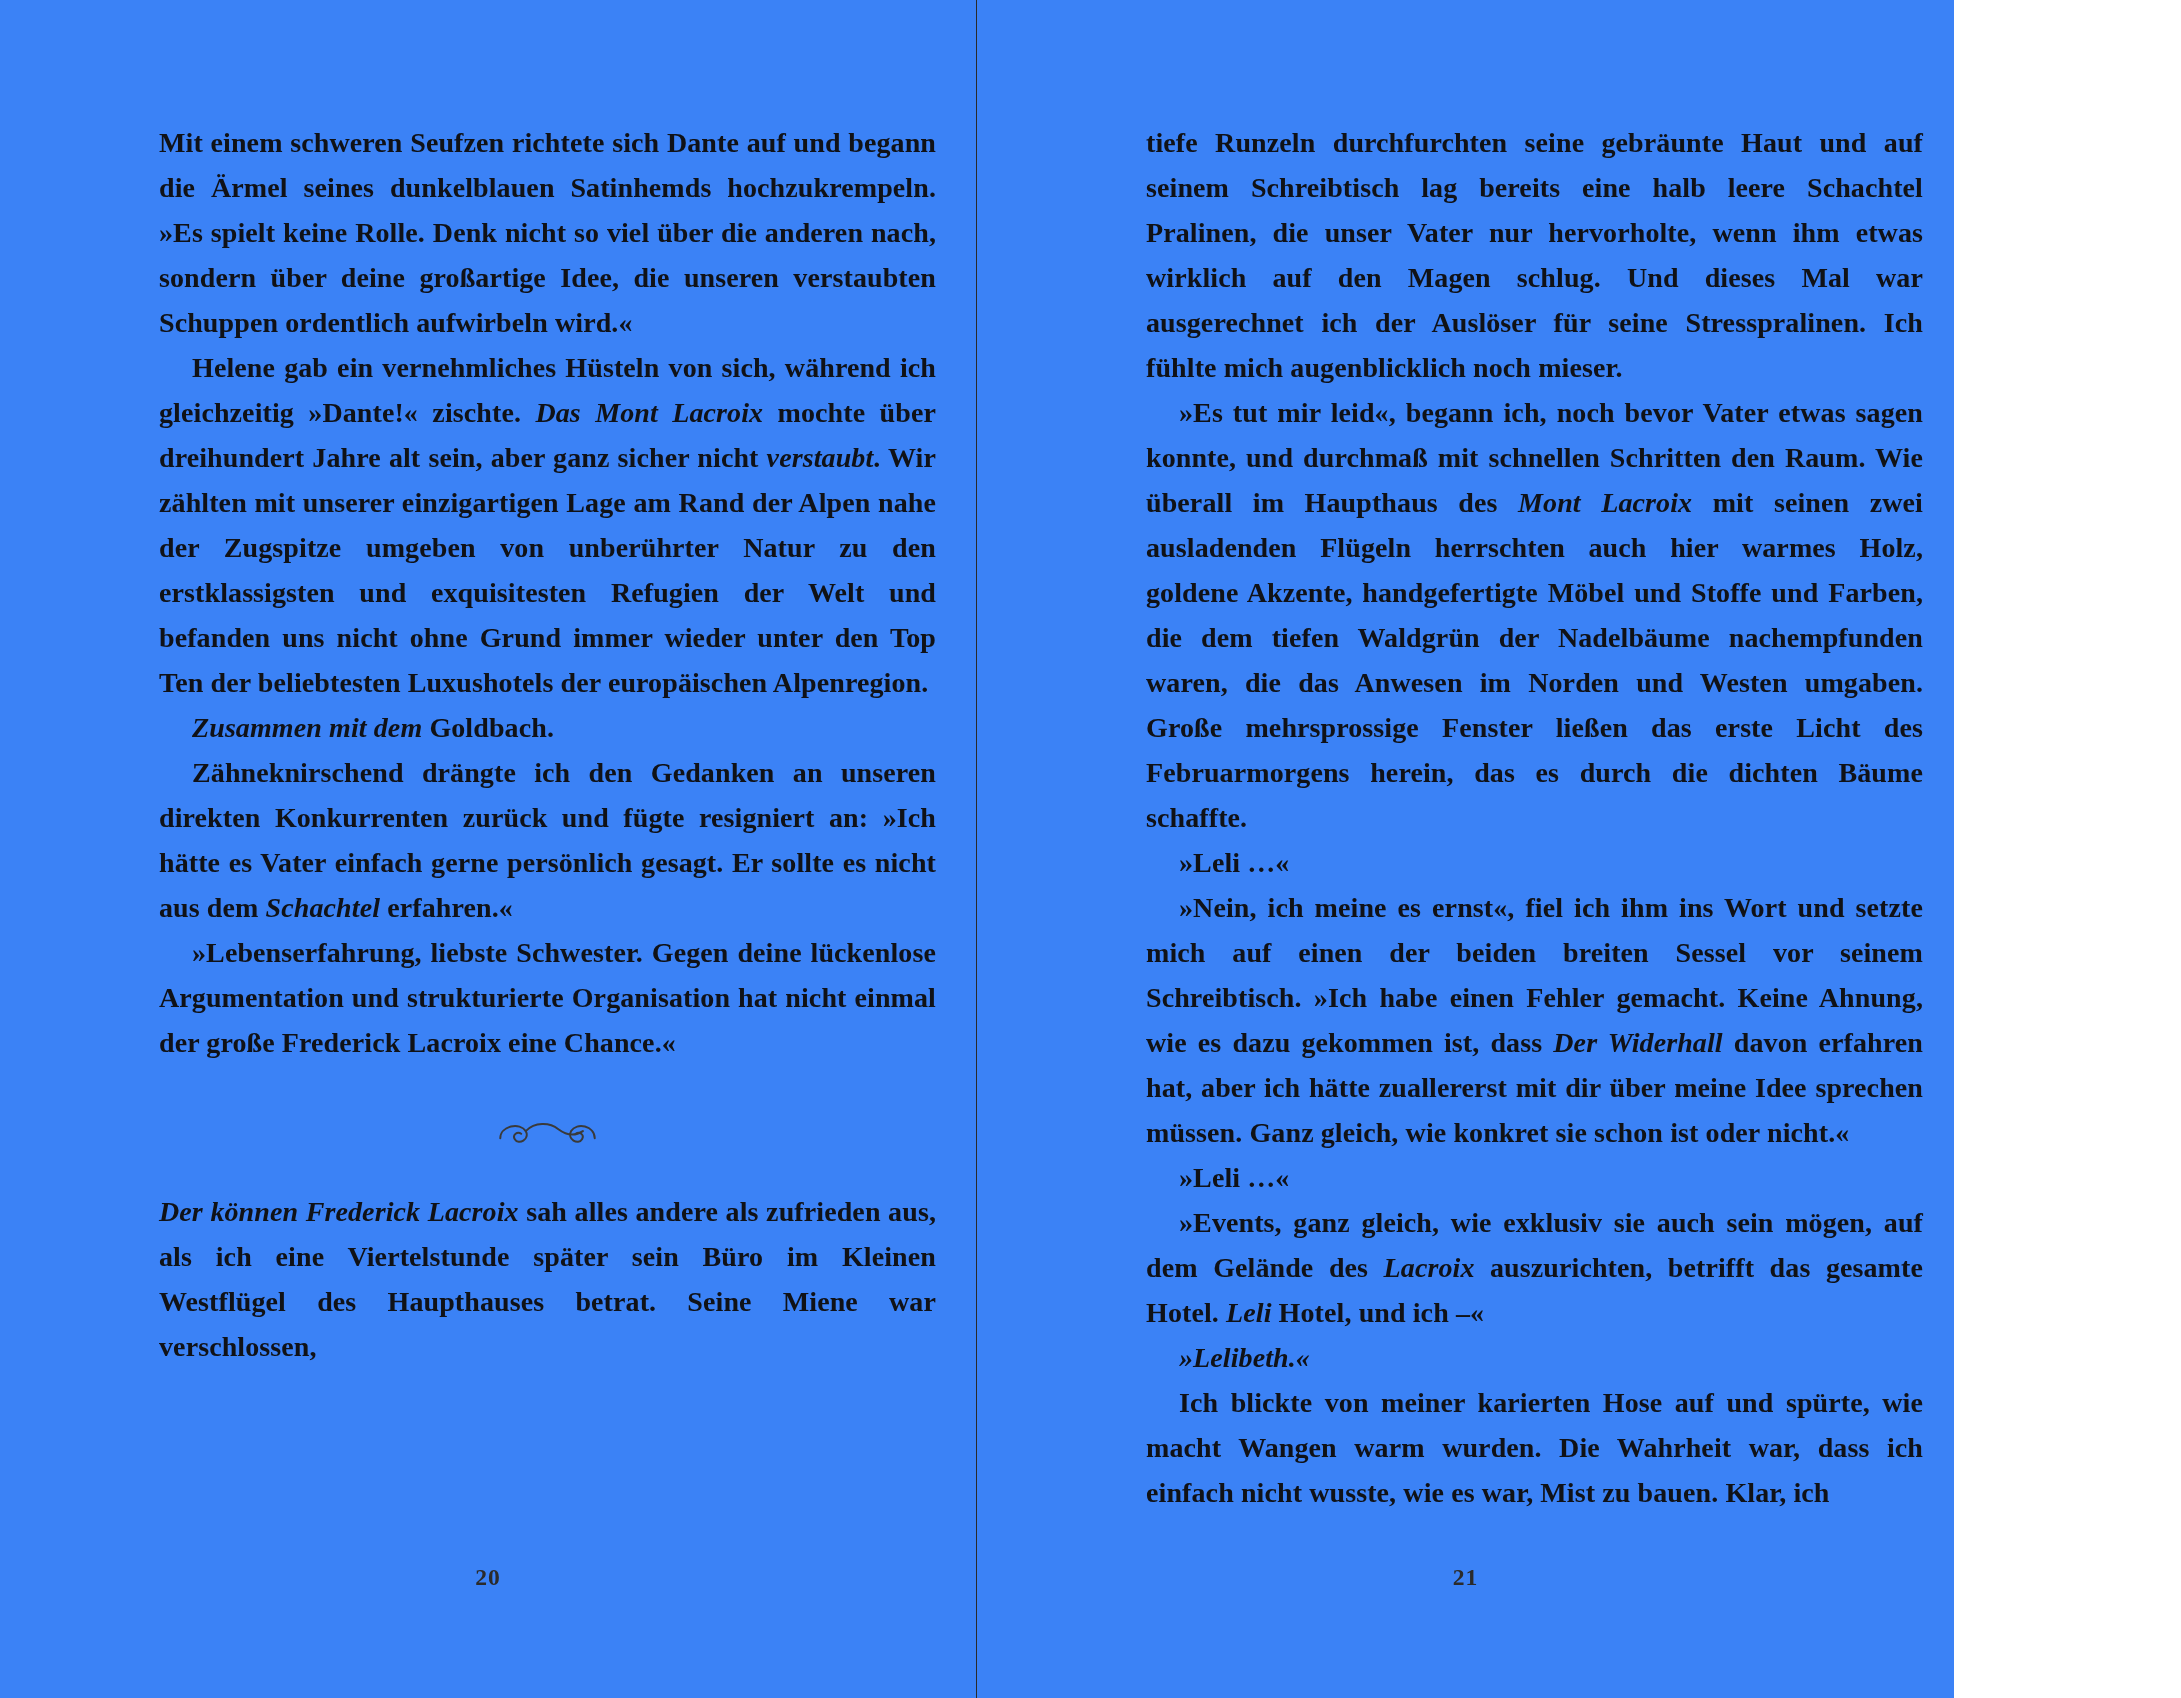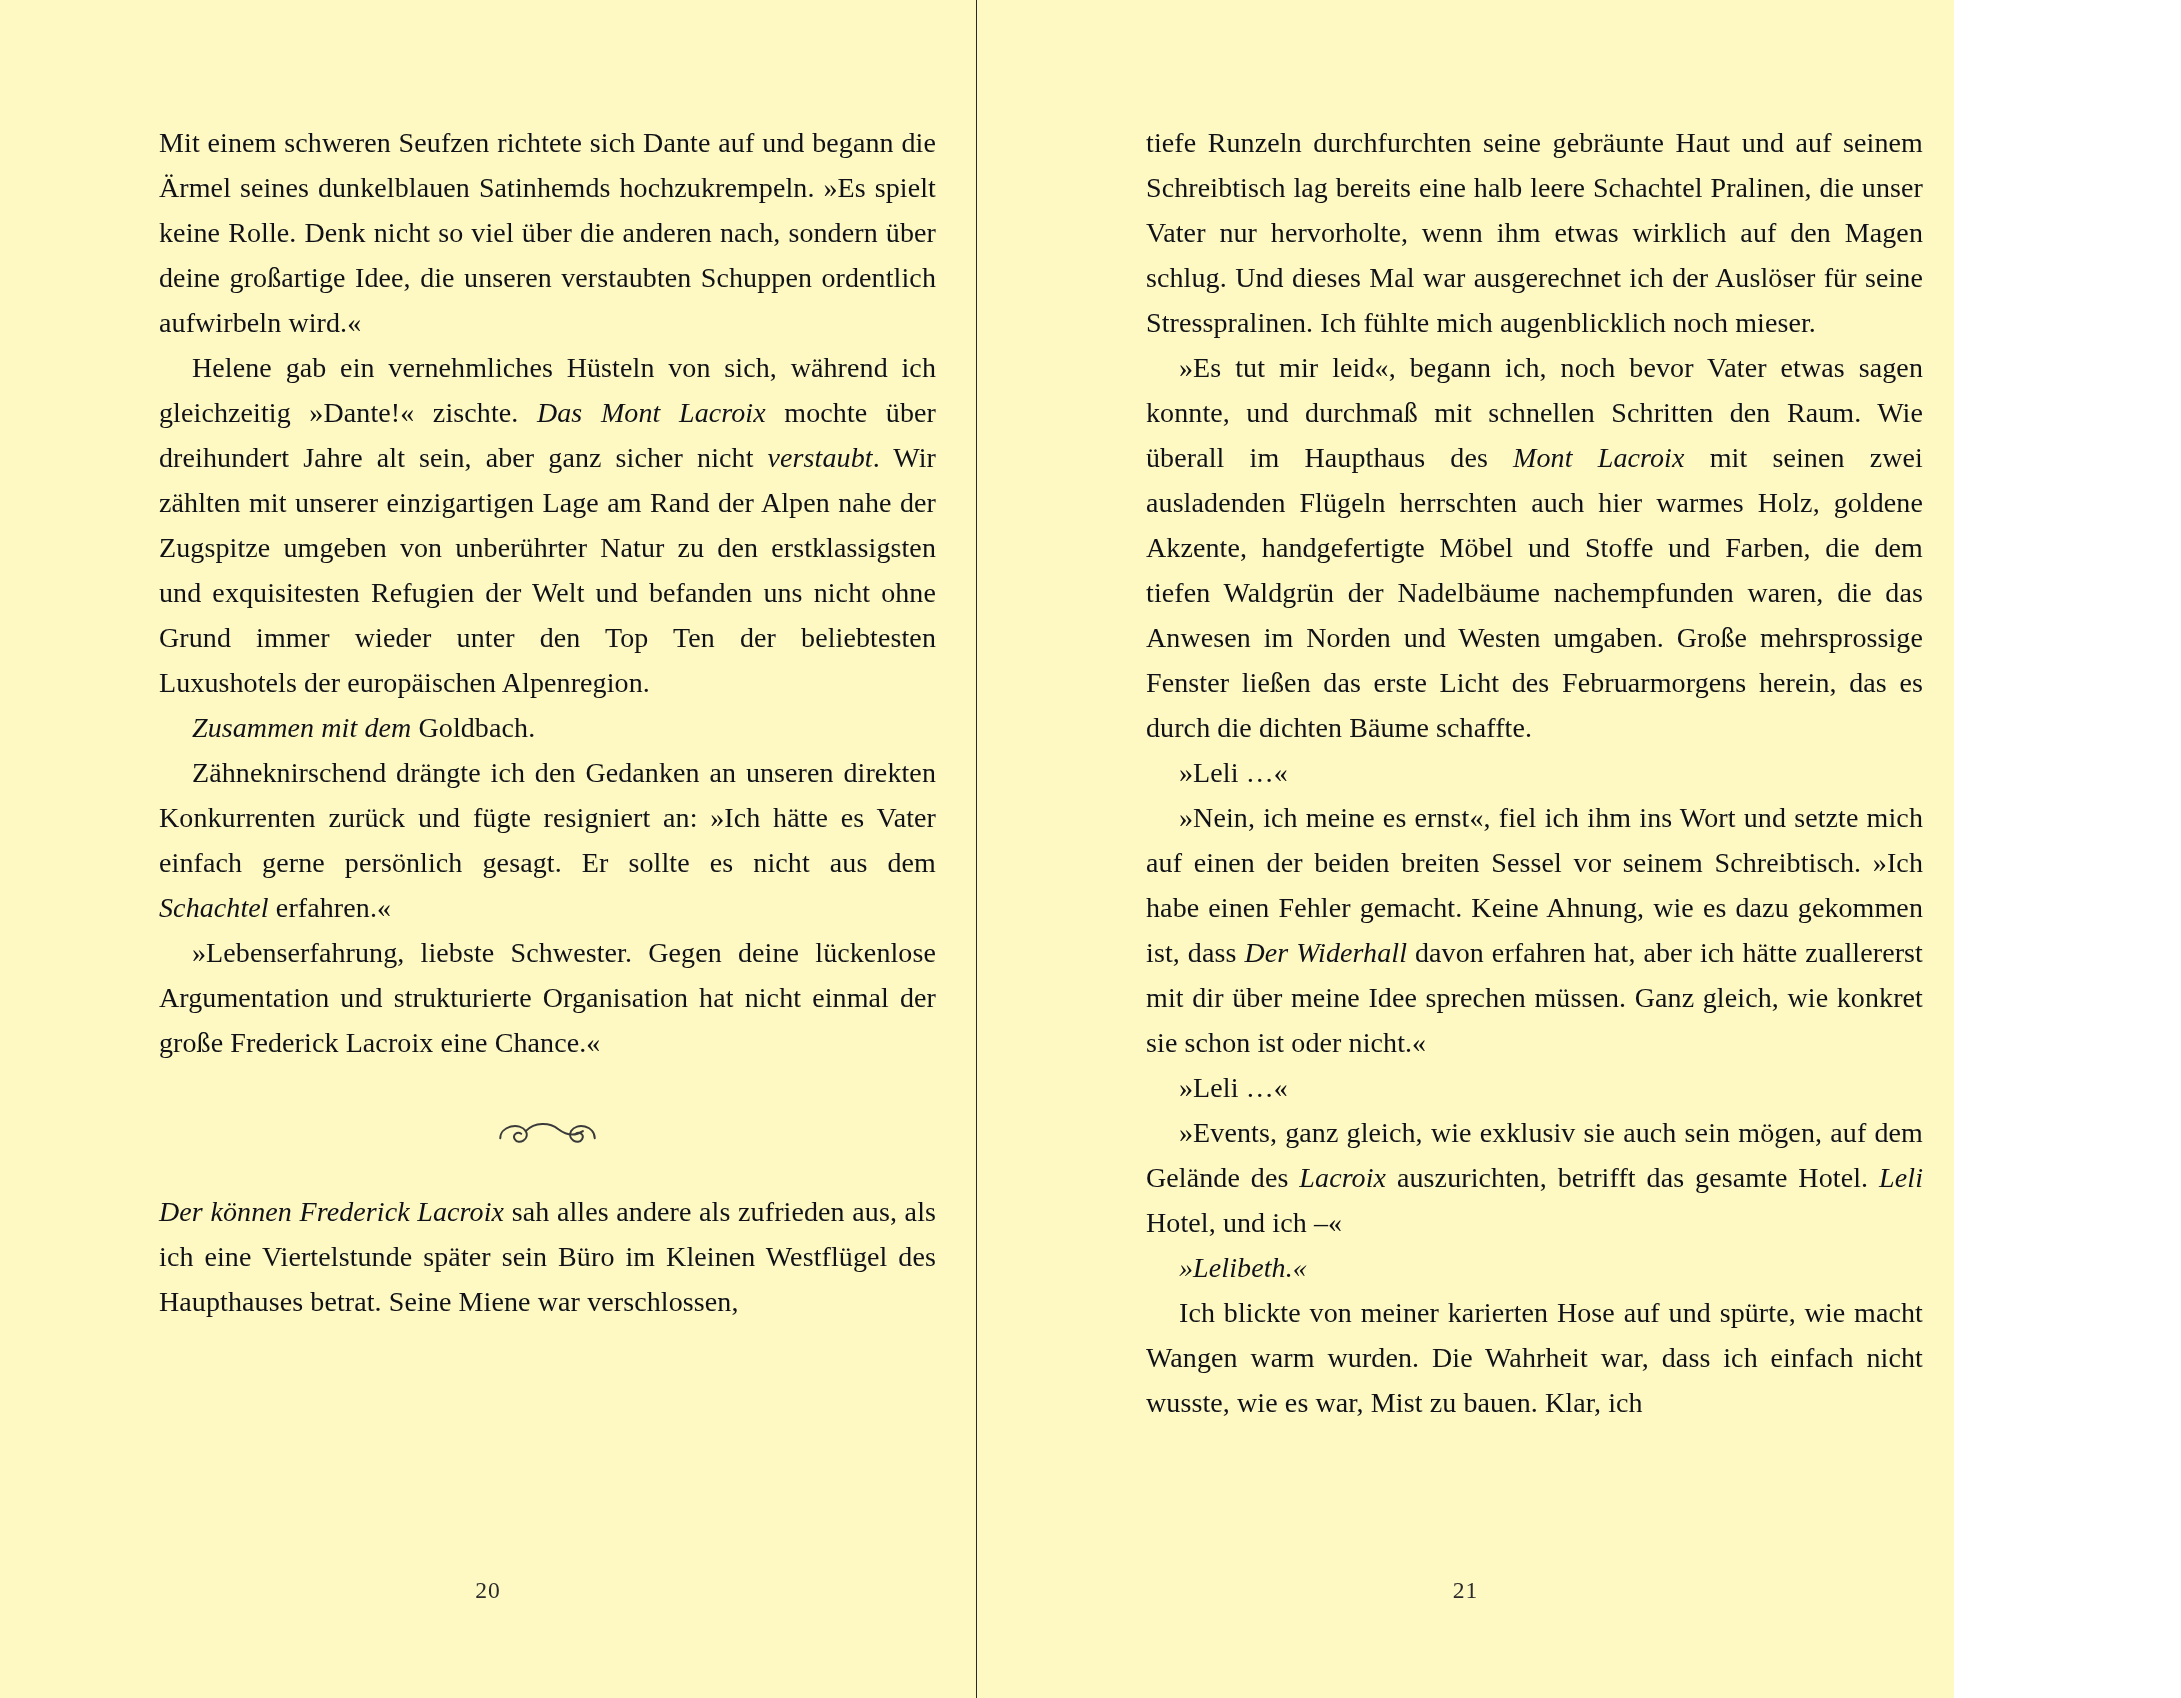--- a/index.html
+++ b/index.html
@@ -20,21 +20,22 @@
     height: 1698px;
     display: flex;
     flex-direction: row;
     box-sizing: border-box;
   }
   .page {
     position: relative;
     width: 977px;
     height: 1698px;
     box-sizing: border-box;
-    background: #fef9c3;
+    background: #3b82f6;
+    font-weight: bold;
   }
   .page-left {
     border-right: 1.8px solid #2a2a2a;
   }
   .page-right {
     border-left: 0;
   }
   .gutter-line {
     position: absolute;
     top: 0;
@@ -76,21 +77,21 @@
     font-size: 42px;
     line-height: 47px;
     color: #2e2e2e;
   }
   .ornament svg {
     display: inline-block;
     vertical-align: middle;
   }
   .folio {
     position: absolute;
-    bottom: 94px;
+    bottom: 107px;
     width: 100%;
     text-align: center;
     font-size: 23.6px;
     color: #2b2b2b;
     letter-spacing: 0.9px;
   }
 </style>
 </head>
 <body>
 

